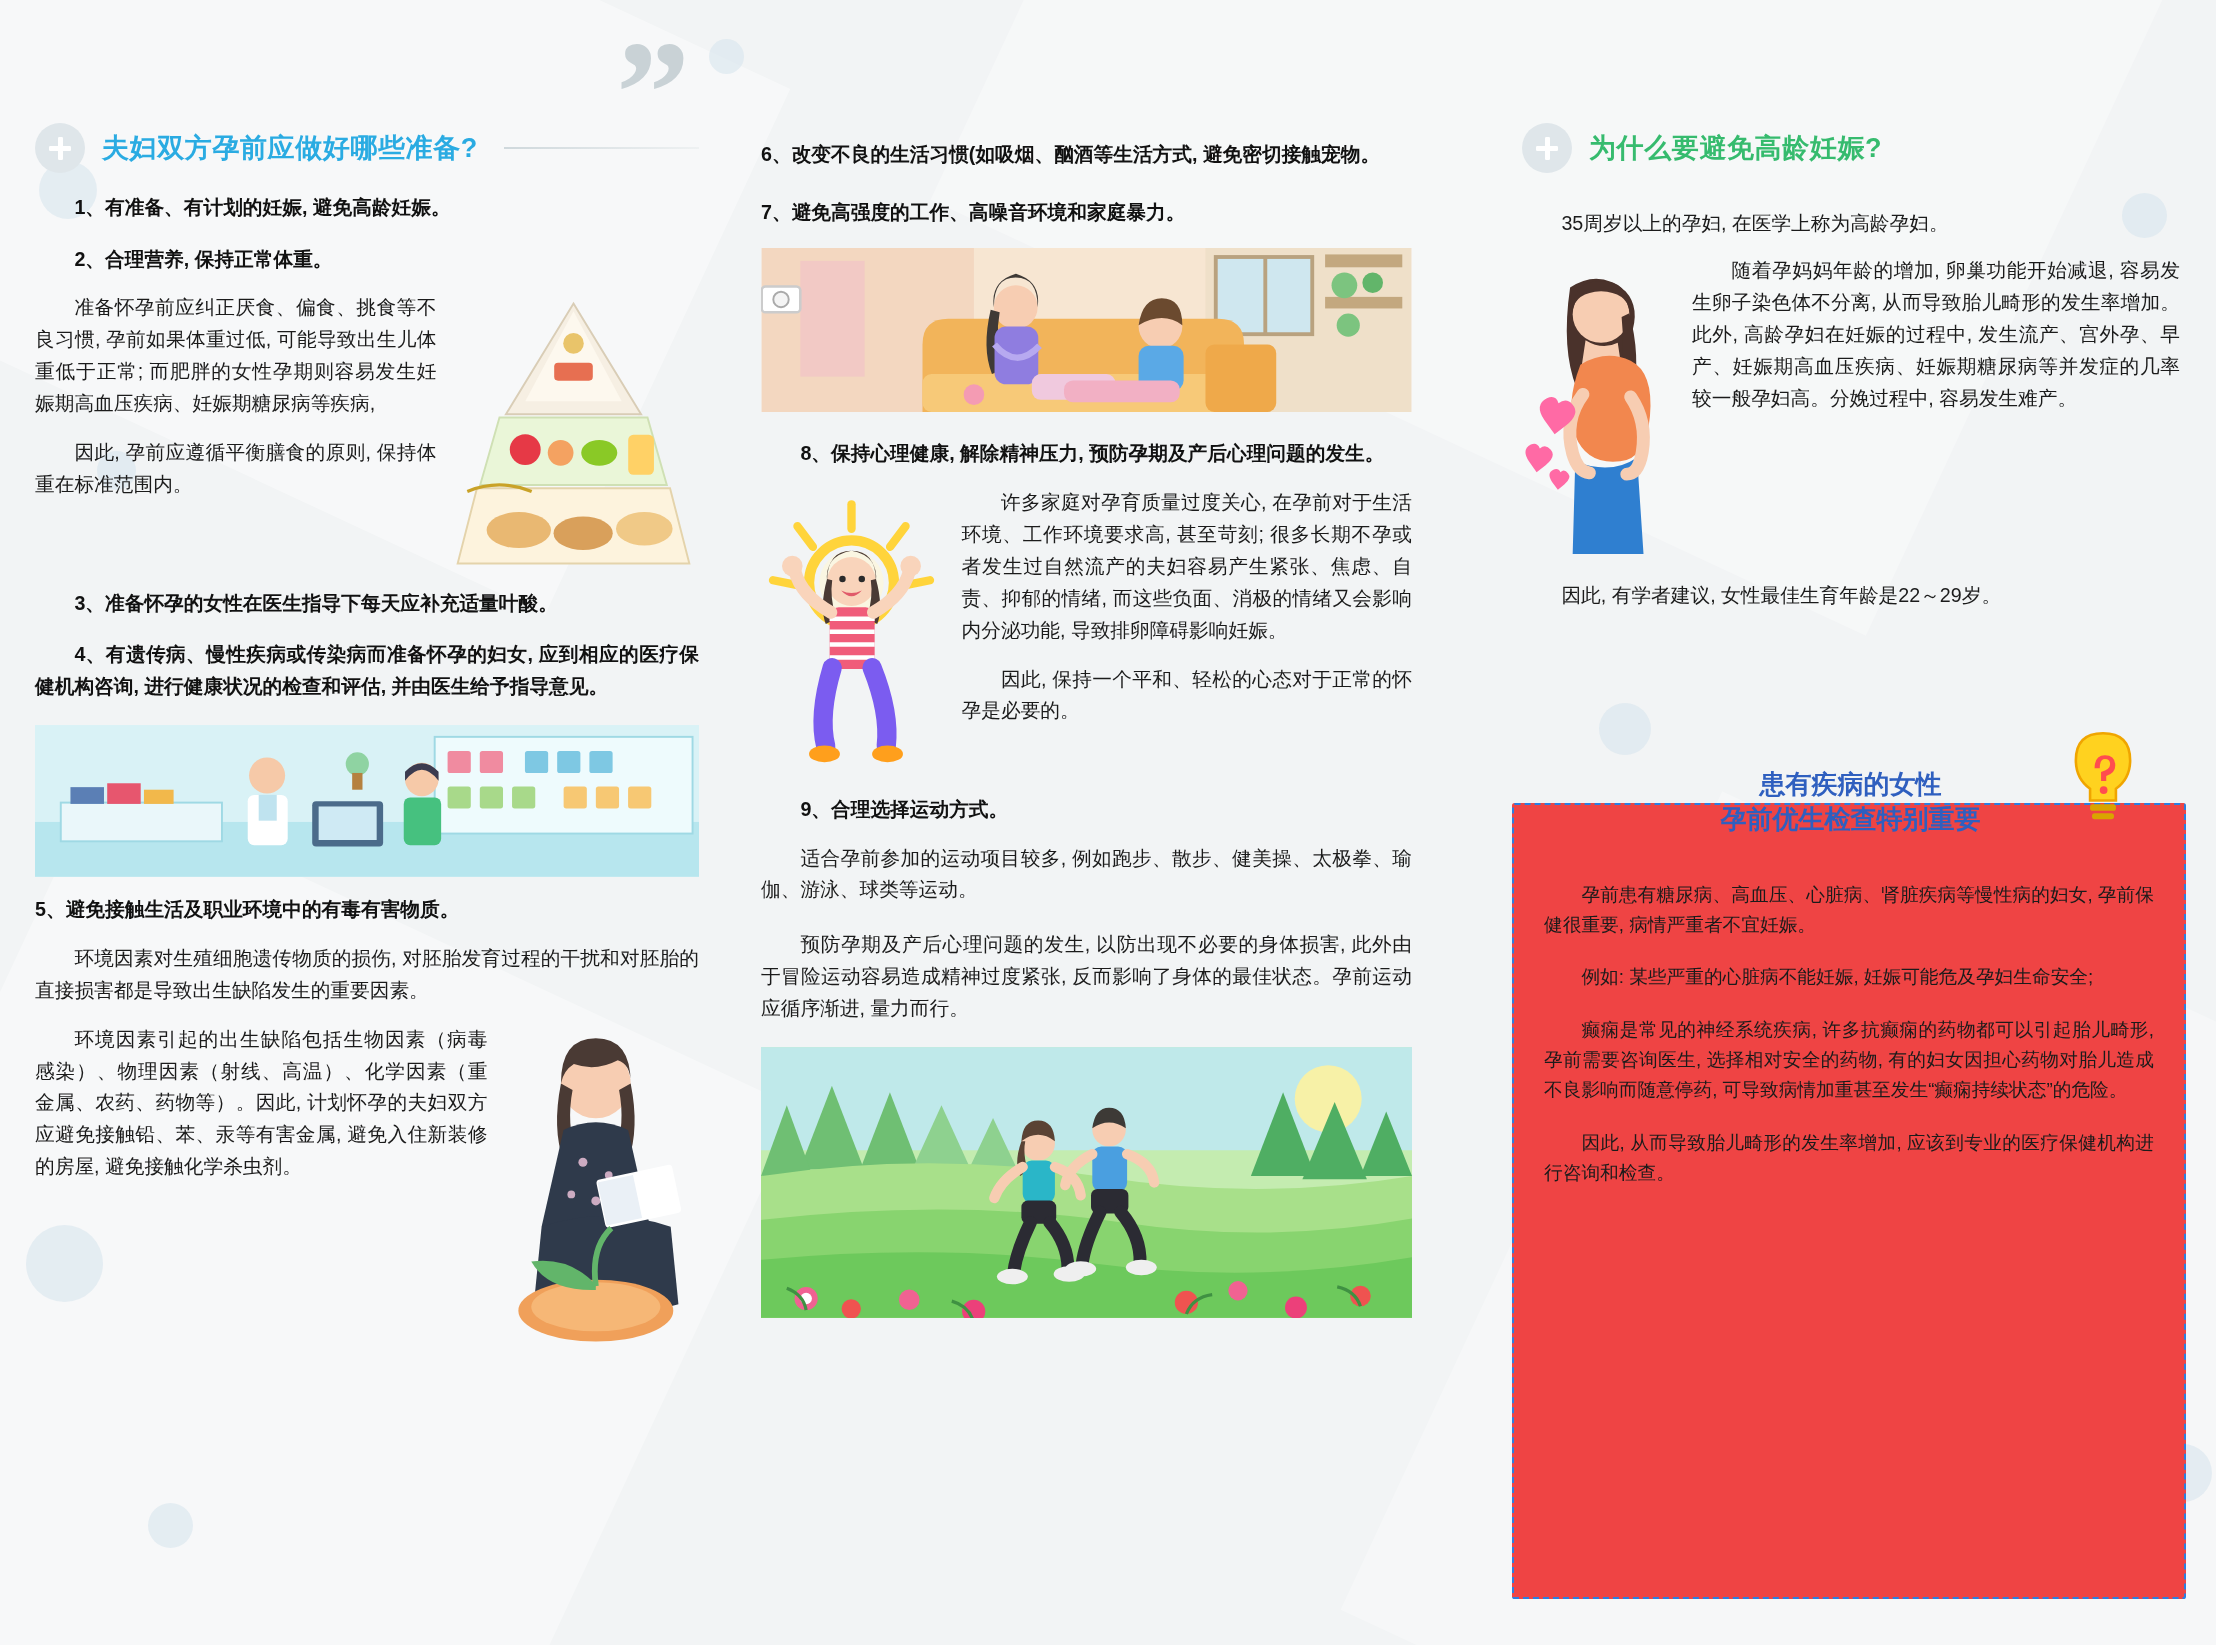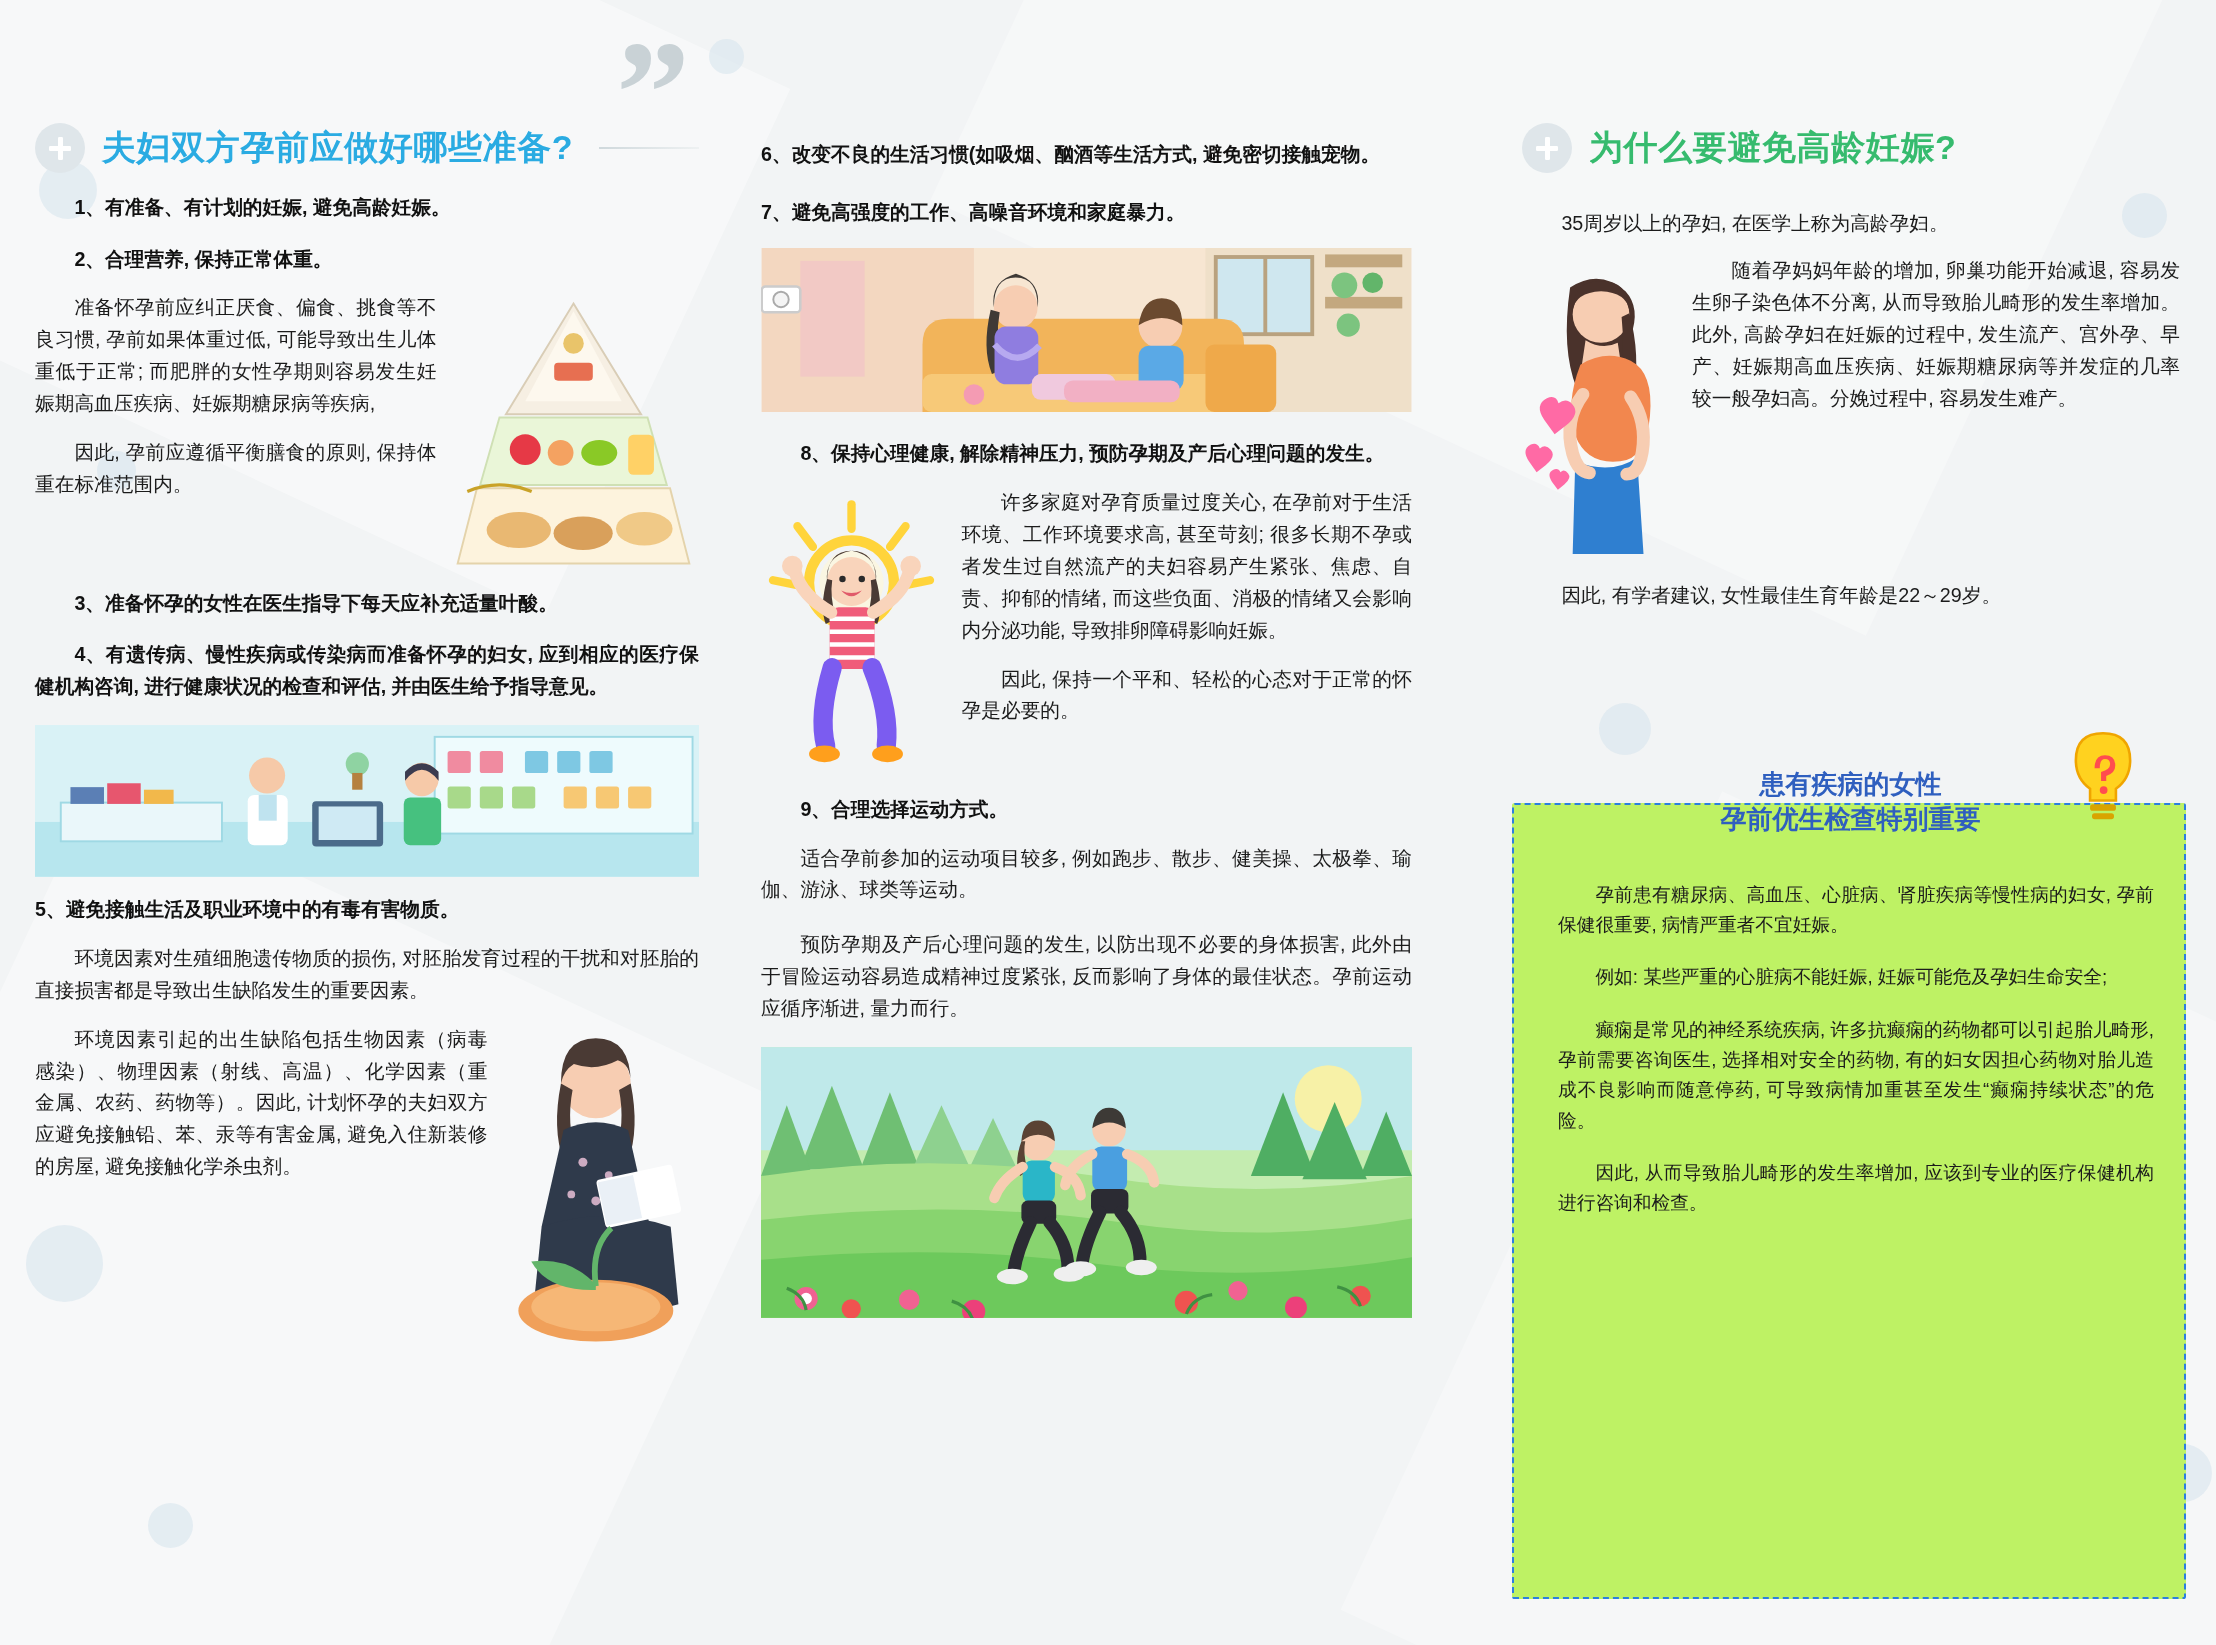--- a/index.html
+++ b/index.html
@@ -41,21 +41,21 @@
   .plus-badge {
     width:50px; height:50px; border-radius:50%;
     background:#dfe6ea; position:relative; flex:none;
   }
   .plus-badge:before, .plus-badge:after {
     content:""; position:absolute; background:#ffffff; border-radius:1.3px;
   }
   .plus-badge:before { left:14px; top:23px; width:22px; height:4.5px; }
   .plus-badge:after { left:23px; top:14px; width:4.5px; height:22.6px; }
   .heading-text {
-    font-size:34px; font-weight:bold; color:#2aabe2; letter-spacing:0.6px;
+    font-size:27px; font-weight:bold; color:#2aabe2; letter-spacing:0.6px;
     white-space:nowrap;
   }
   .heading-rule {
     flex:1; height:1.9px; background:linear-gradient(to right,#cfd8dc,#eef1f2);
     margin-left:9px;
   }
   .head-blue { color:#2aabe2; }
   .head-green { color:#36bb6e; }
 
   p { margin:0; }
@@ -76,22 +76,22 @@
   
   .doctorimg { width:664px; height:152px; margin-top:22px; background:#dff3f7; }
   
   .sofaimg { width:651px; height:164px; margin-top:19.3px; }
   
   .runimg { width:651px; height:271px; margin-top:22px; }
 
   
   .qbox {
     position:absolute; left:1512px; top:803px; width:674px; height:796px;
-    border:2.6px dashed #2b7fe0; background:#bef264; border-radius:2.6px;
-    padding:71px 30px 26px 44px;
+    border:2.6px dashed #2b7fe0; background:#ef4444; border-radius:2.6px;
+    padding:71px 30px 26px 30px;
   }
   .qbox-title {
     position:absolute; left:1567px; top:767px; width:567px; text-align:center;
     font-size:26px; font-weight:bold; color:#2f5fbf; line-height:1.35; z-index:5;
   }
   .qbox .para { font-size:18.7px; }
   .bulb {
     position:absolute; right:39px; top:-77px; width:84px; height:110px; z-index:6;
   }
 </style>

